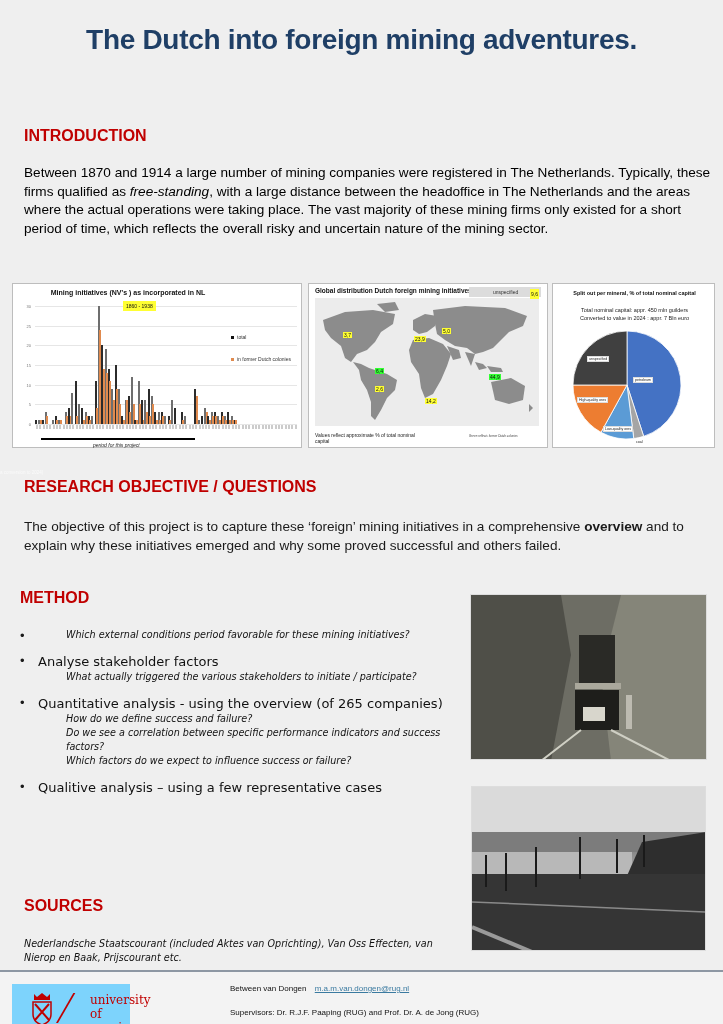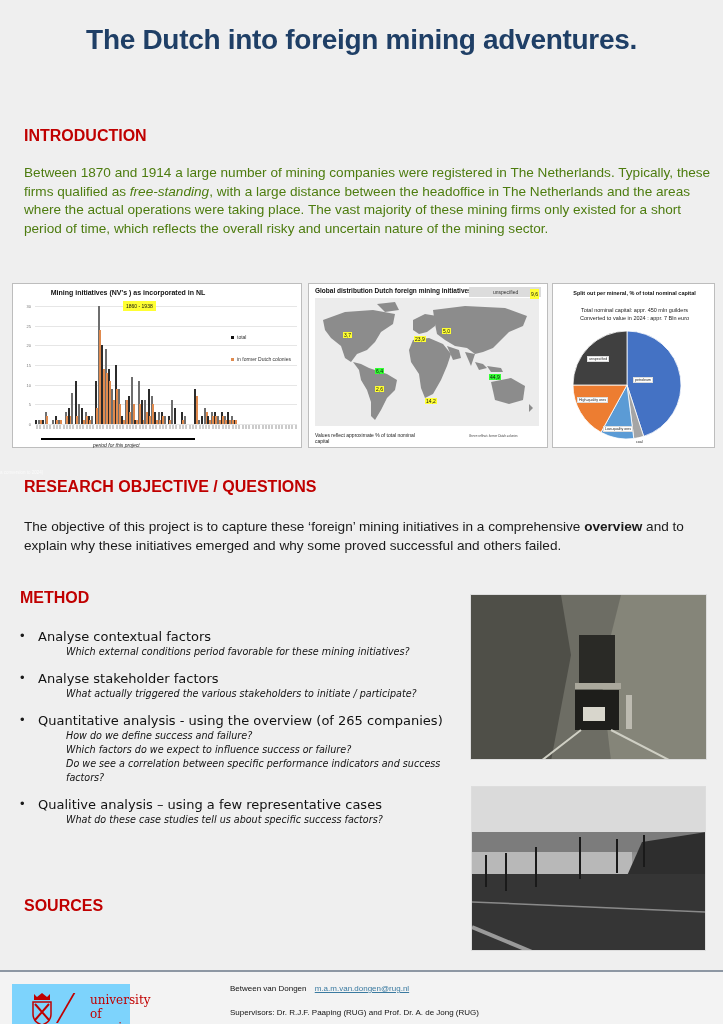--- a/index.html
+++ b/index.html
@@ -1,21 +1,21 @@
 <!DOCTYPE html>
 <html><head>
 <meta charset="utf-8">
 <style>
   * { box-sizing: border-box; margin: 0; padding: 0; }
   html, body { width: 723px; height: 1024px; overflow: hidden; }
   body { background: #efefef; font-family: "Liberation Sans", "DejaVu Sans", sans-serif; color: #1a1a1a; position: relative; }
   .poster { position: absolute; left: 0; top: 0; width: 723px; height: 1024px; text-decoration: underline; }
   .title { position: absolute; top: 22px; left: 0; width: 723px; text-align: center; color: #1f3f66; font-weight: bold; font-size: 28px; line-height: 36px; letter-spacing: -0.3px; }
   .section-h { position: absolute; color: #c00000; font-weight: bold; font-size: 16px; }
-  .intro-text { position: absolute; left: 24px; top: 164px; width: 690px; font-size: 13.6px; line-height: 18.5px; color: #4d7c0f; }
+  .intro-text { position: absolute; left: 24px; top: 164px; width: 690px; font-size: 13.6px; line-height: 18.5px; color: #000000; }
   .panel { position: absolute; background: #fff; border: 1px solid #bdbdbd; }
   .panel-title { font-weight: bold; font-size: 7px; text-align: center; color: #111; }
   
   .bar-panel { left: 12px; top: 283px; width: 290px; height: 165px; }
   .bar-plot { position: absolute; left: 22px; top: 22px; width: 262px; height: 118px; }
   .gridline { position: absolute; left: 0; right: 0; height: 1px; background: #e6e6e6; }
   .ytick { position: absolute; left: -16px; font-size: 4px; color: #777; width: 12px; text-align: right; }
   .bar-group { position: absolute; bottom: 0; }
   .bar { position: absolute; bottom: 0; width: 2px; }
   .bar.total { background: #2b2b2b; }
@@ -562,43 +562,42 @@
 
   <div class="stray-label">a conversion to 2024)</div>
 
   <h2 class="section-h" style="left:24px; top:478px;">RESEARCH OBJECTIVE / QUESTIONS</h2>
   <p class="objective-text"><span>The objective of this project is to capture these ‘foreign’ mining initiatives in a comprehensive </span><b>overview</b><span> and to explain why these initiatives emerged and why some proved successful and others failed.</span></p>
 
   <h2 class="section-h" style="left:20px; top:589px;">METHOD</h2>
   <ul class="method-list" id="methodList">
       <li class="method-item">
         <span class="bullet">•</span>
-        <div class="method-head">Analyse contextual factors</div>
         <div class="method-sub">Which external conditions period favorable for these mining initiatives?</div>
       </li>
       <li class="method-item">
         <span class="bullet">•</span>
         <div class="method-head">Analyse stakeholder factors</div>
         <div class="method-sub">What actually triggered the various stakeholders to initiate / participate?</div>
       </li>
       <li class="method-item">
         <span class="bullet">•</span>
         <div class="method-head">Quantitative analysis - using the overview (of 265 companies)</div>
         <div class="method-sub">How do we define success and failure?</div>
+        <div class="method-sub">Do we see a correlation between specific performance indicators and success factors?</div>
         <div class="method-sub">Which factors do we expect to influence success or failure?</div>
-        <div class="method-sub">Do we see a correlation between specific performance indicators and success factors?</div>
       </li>
       <li class="method-item">
         <span class="bullet">•</span>
         <div class="method-head">Qualitive analysis – using a few representative cases</div>
-        <div class="method-sub">What do these case studies tell us about specific success factors?</div>
       </li>
     </ul>
 
   <h2 class="section-h" style="left:24px; top:897px;">SOURCES</h2>
+  <p class="sources-text">Nederlandsche Staatscourant (included Aktes van Oprichting), Van Oss Effecten, van Nierop en Baak, Prijscourant etc.</p>
 
   <div class="photo photo1">
     <svg width="237" height="166" viewBox="0 0 237 166">
       <rect x="0" y="0" width="237" height="166" fill="#6d6d64"></rect>
       <path d="M0,0 L90,0 L100,60 L80,166 L0,166 Z" fill="#4f4f48"></path>
       <path d="M150,0 L237,0 L237,166 L140,166 L130,80 Z" fill="#858579"></path>
       <rect x="108" y="40" width="36" height="50" fill="#2a2a26"></rect>
       <rect x="104" y="95" width="44" height="40" fill="#1e1e1b"></rect>
       <rect x="104" y="88" width="46" height="6" fill="#aaa89c"></rect>
       <rect x="112" y="112" width="22" height="14" fill="#d8d6cc"></rect>

